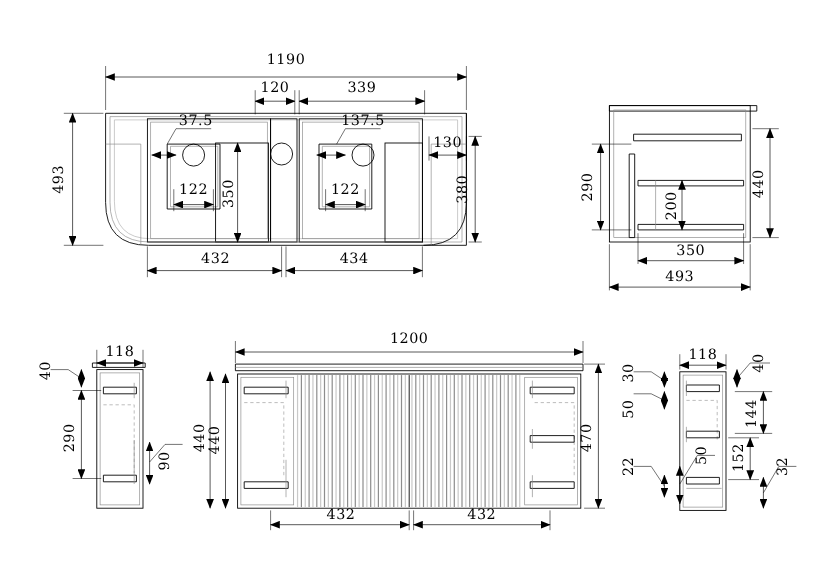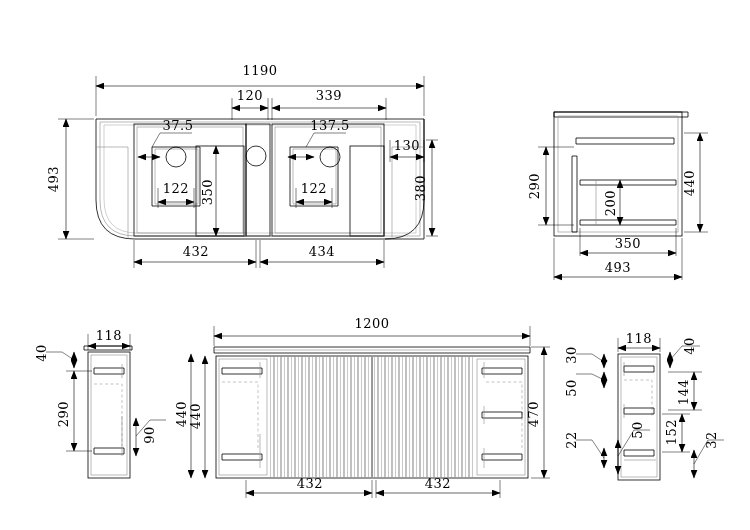--- a/index.html
+++ b/index.html
@@ -2,21 +2,21 @@
 <html><head>
 <meta charset="utf-8">
 <title>Technical Drawing</title>
 <style>
   html,body{margin:0;padding:0;background:#ffffff;}
   body{
     font-family:"DejaVu Serif", serif;
     width:750px;height:530px;position:relative;overflow:hidden;
     color:#000;
   }
-  #sheet{position:absolute;left:0;top:16px;width:750px;height:474px;}
+  #sheet{position:absolute;left:0;top:0;width:750px;height:474px;}
   svg{display:block;}
   .dimtext{
     font-family:"DejaVu Serif", serif;
     font-size:13px;
     fill:#000;
     text-anchor:middle;
     dominant-baseline:middle;
     letter-spacing:0.5px;
   }
   .vtext{font-family:"DejaVu Serif", serif;font-size:13px;fill:#000;text-anchor:middle;dominant-baseline:middle;letter-spacing:0.5px;}

